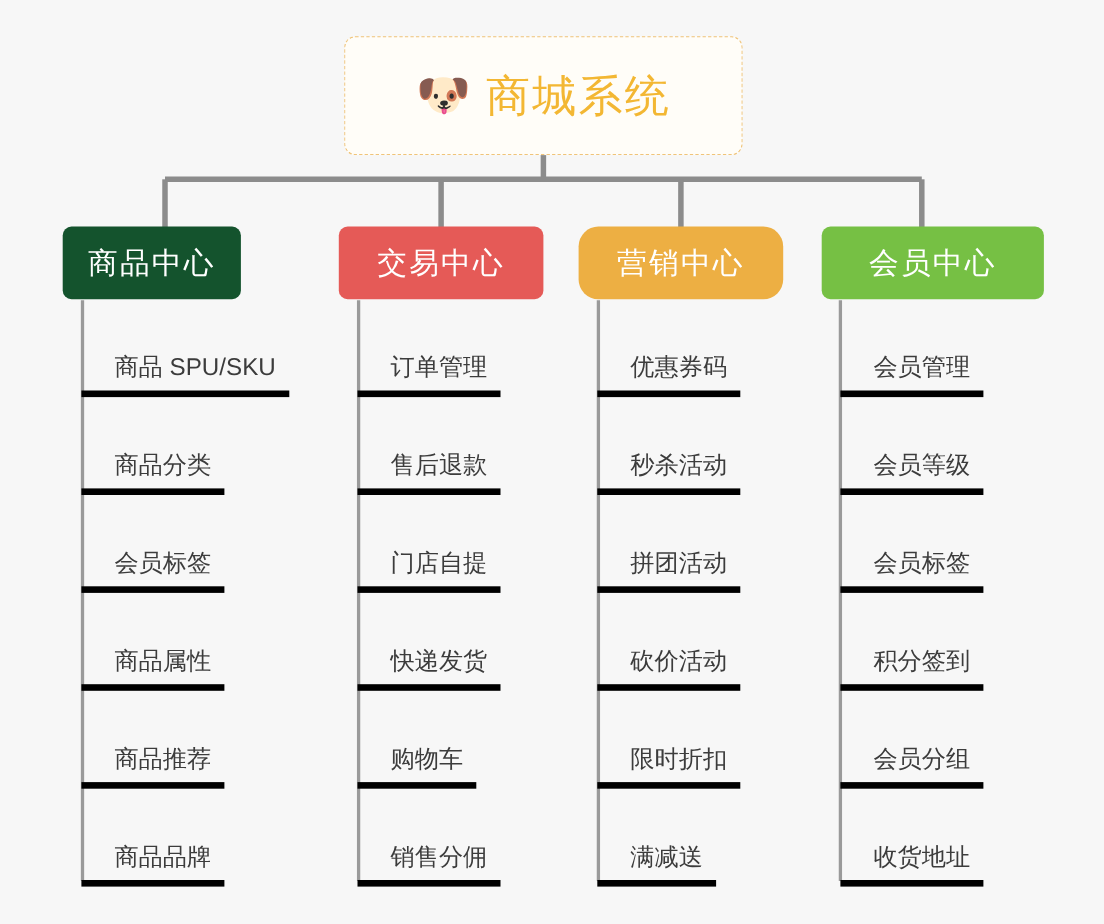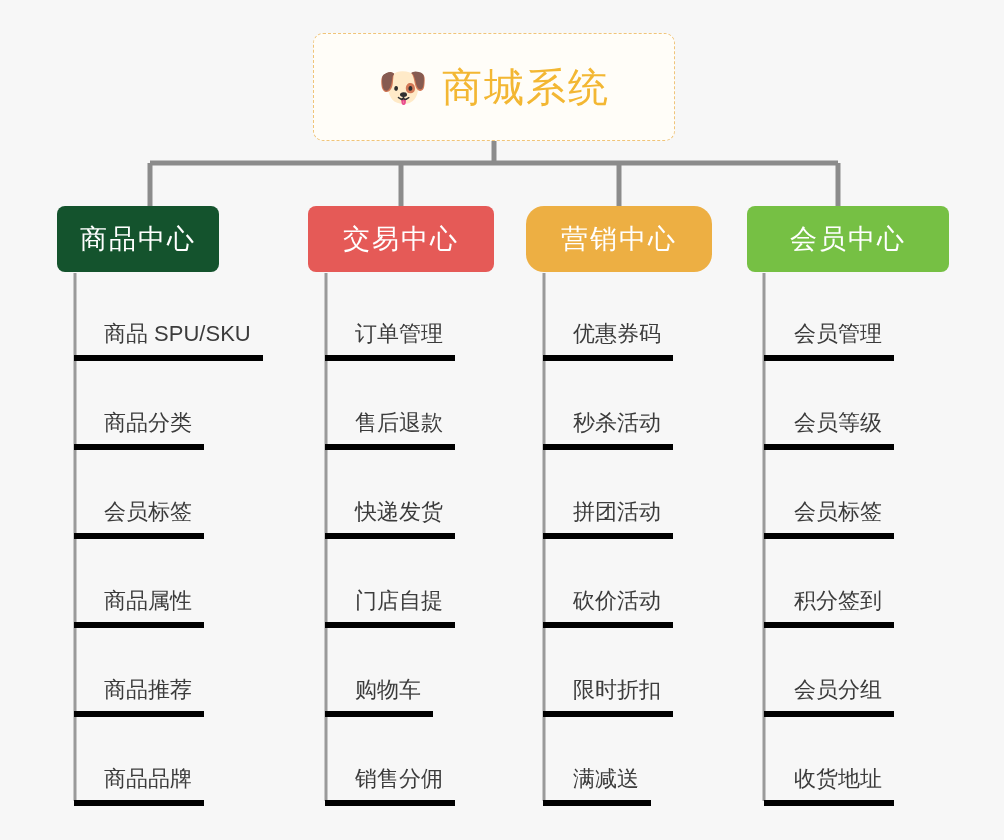--- a/index.html
+++ b/index.html
@@ -158,24 +158,24 @@
       <span>交易中心</span>
     </div>
     <div class="items">
       <div class="item">
           <span class="item-label">订单管理</span>
         </div>
       <div class="item">
           <span class="item-label">售后退款</span>
         </div>
       <div class="item">
+          <span class="item-label">门店自提</span>
+        </div>
+      <div class="item">
           <span class="item-label">快递发货</span>
-        </div>
-      <div class="item">
-          <span class="item-label">门店自提</span>
         </div>
       <div class="item">
           <span class="item-label">购物车</span>
         </div>
       <div class="item">
           <span class="item-label">销售分佣</span>
         </div>
     </div>
   </div>
 

